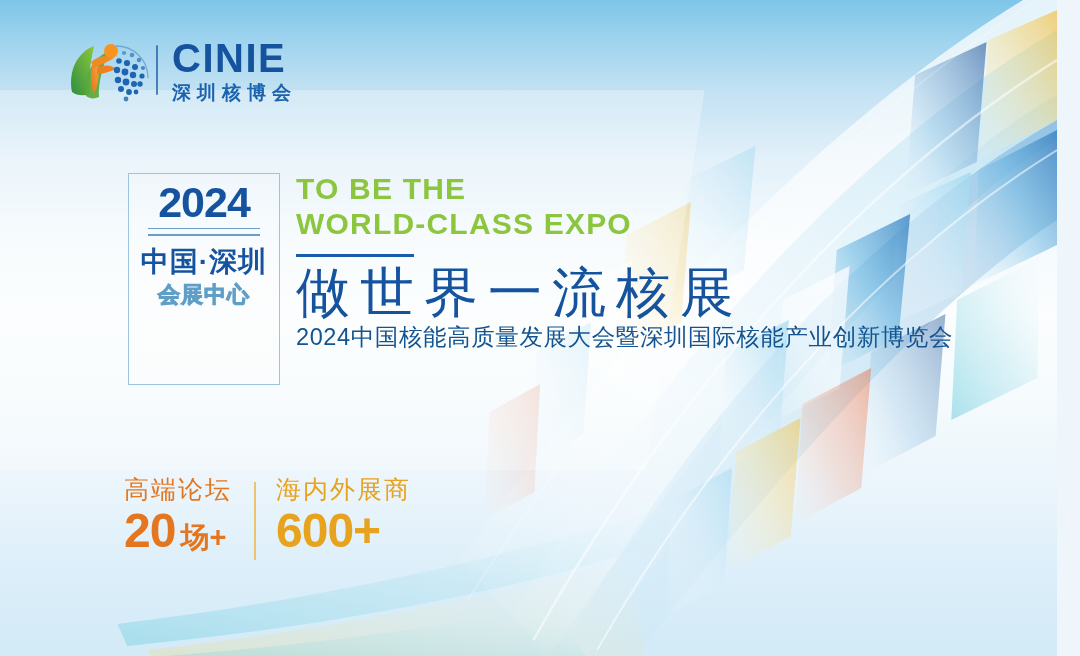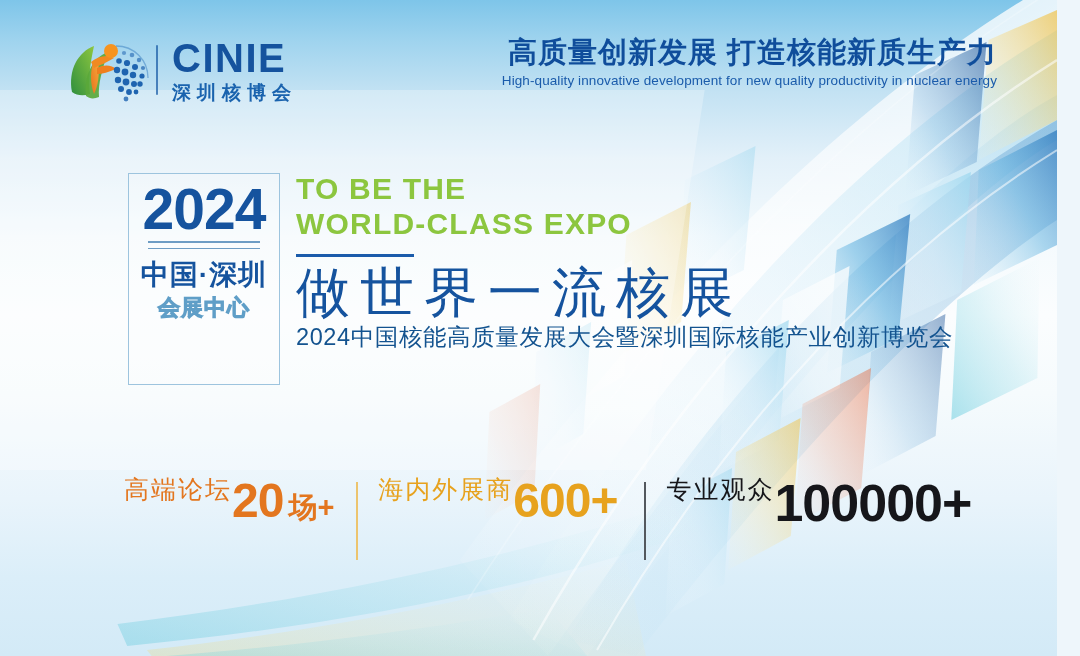--- a/index.html
+++ b/index.html
@@ -77,21 +77,21 @@
   
   .datebox{
     position:absolute; left:128px; top:173px;
     width:152px; height:212px;
     border:1.5px solid #9dc4de;
     background:rgba(255,255,255,.18);
     display:flex; flex-direction:column; align-items:center;
     padding-top:8px;
   }
   .dt-year{
-    font-size:57px; font-weight:bold; color:#15539e;
+    font-size:43px; font-weight:bold; color:#15539e;
     line-height:.95; letter-spacing:-1px;
   }
   .dt-rule{
     width:112px; height:1.5px; background:#6d9cc4; margin:5px 0 2px;
   }
   .dt-range{
     font-size:25px; font-weight:bold; color:#b4cf3e;
     line-height:1.1; letter-spacing:-.5px;
   }
   .dt-rule2{
@@ -127,21 +127,21 @@
     font-size:23.5px; color:#13538f; font-weight:500;
     letter-spacing:.6px; margin-top:0; white-space:nowrap;
   }
 
   
   .stats{
     position:absolute; left:124px; top:476px;
     display:flex; align-items:flex-start;
   }
   .stat{
-    display:flex; align-items:flex-start;
+    display:flex; flex-direction:column; align-items:flex-start;
     padding:0 22px;
     position:relative;
   }
   .stat:first-child{ padding-left:0; }
   .stat .bar{
     position:absolute; left:0; top:6px; width:2px; height:78px;
   }
   .stat:first-child .bar{ display:none; }
   .stat-label{
     font-size:25px; font-weight:500; letter-spacing:2px; line-height:1.1;
@@ -308,24 +308,20 @@
           <path d="M52 12 C 70 12, 84 26, 84 44" stroke="#2b74bb" stroke-width="1.4" fill="none" opacity=".45"></path>
         </svg>
       </span>
       <span class="logo-divider"></span>
       <span class="logo-words">
         <span class="logo-cinie">CINIE</span>
         <span class="logo-cn">深圳核博会</span>
       </span>
     </div>
 
-    <div class="slogan">
-      <div class="slogan-cn">高质量创新发展  打造核能新质生产力</div>
-      <div class="slogan-en">High-quality innovative development for new quality productivity in nuclear energy</div>
-    </div>
   </div>
 
   <div class="datebox">
     <div class="dt-year">2024</div>
     <div class="dt-rule"></div>
     <div class="dt-rule2"></div>
     <div class="dt-city">中国·深圳</div>
     <div class="dt-venue">会展中心</div>
   </div>
 
@@ -353,24 +349,16 @@
 
     <div class="stat s-exh">
       <span class="bar"></span>
       <div class="stat-label">海内外展商</div>
       <div class="stat-value">
         <span class="stat-num">600+</span>
         <span class="stat-unit"></span>
       </div>
     </div>
 
-    <div class="stat s-vis">
-      <span class="bar"></span>
-      <div class="stat-label">专业观众</div>
-      <div class="stat-value">
-        <span class="stat-num">100000+</span>
-        <span class="stat-unit"></span>
-      </div>
-    </div>
 
   </div>
 
 </div>
 
 </body></html>

